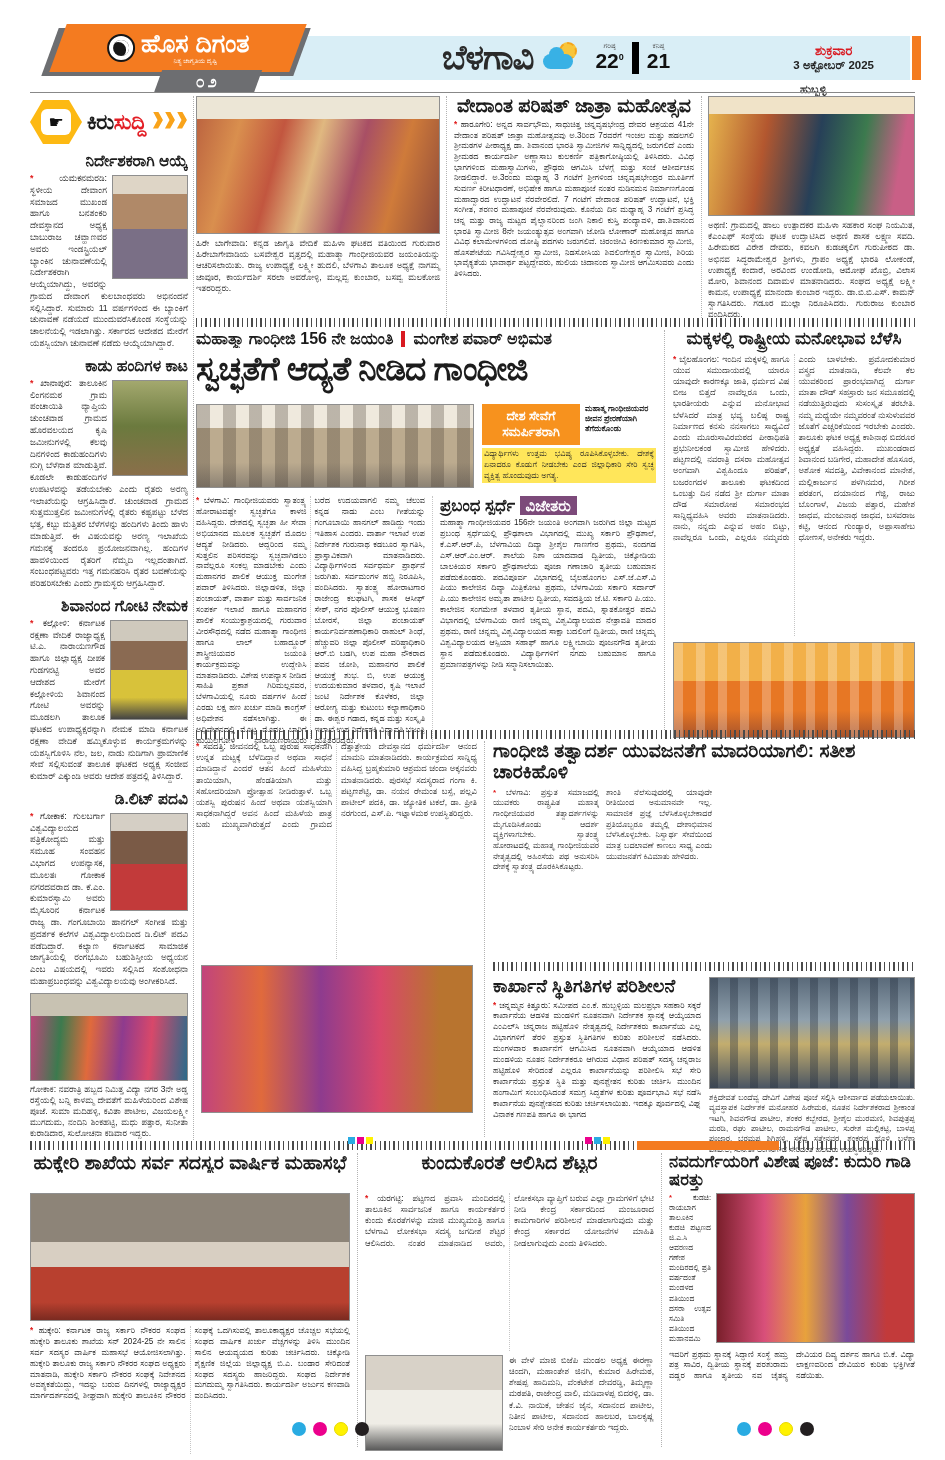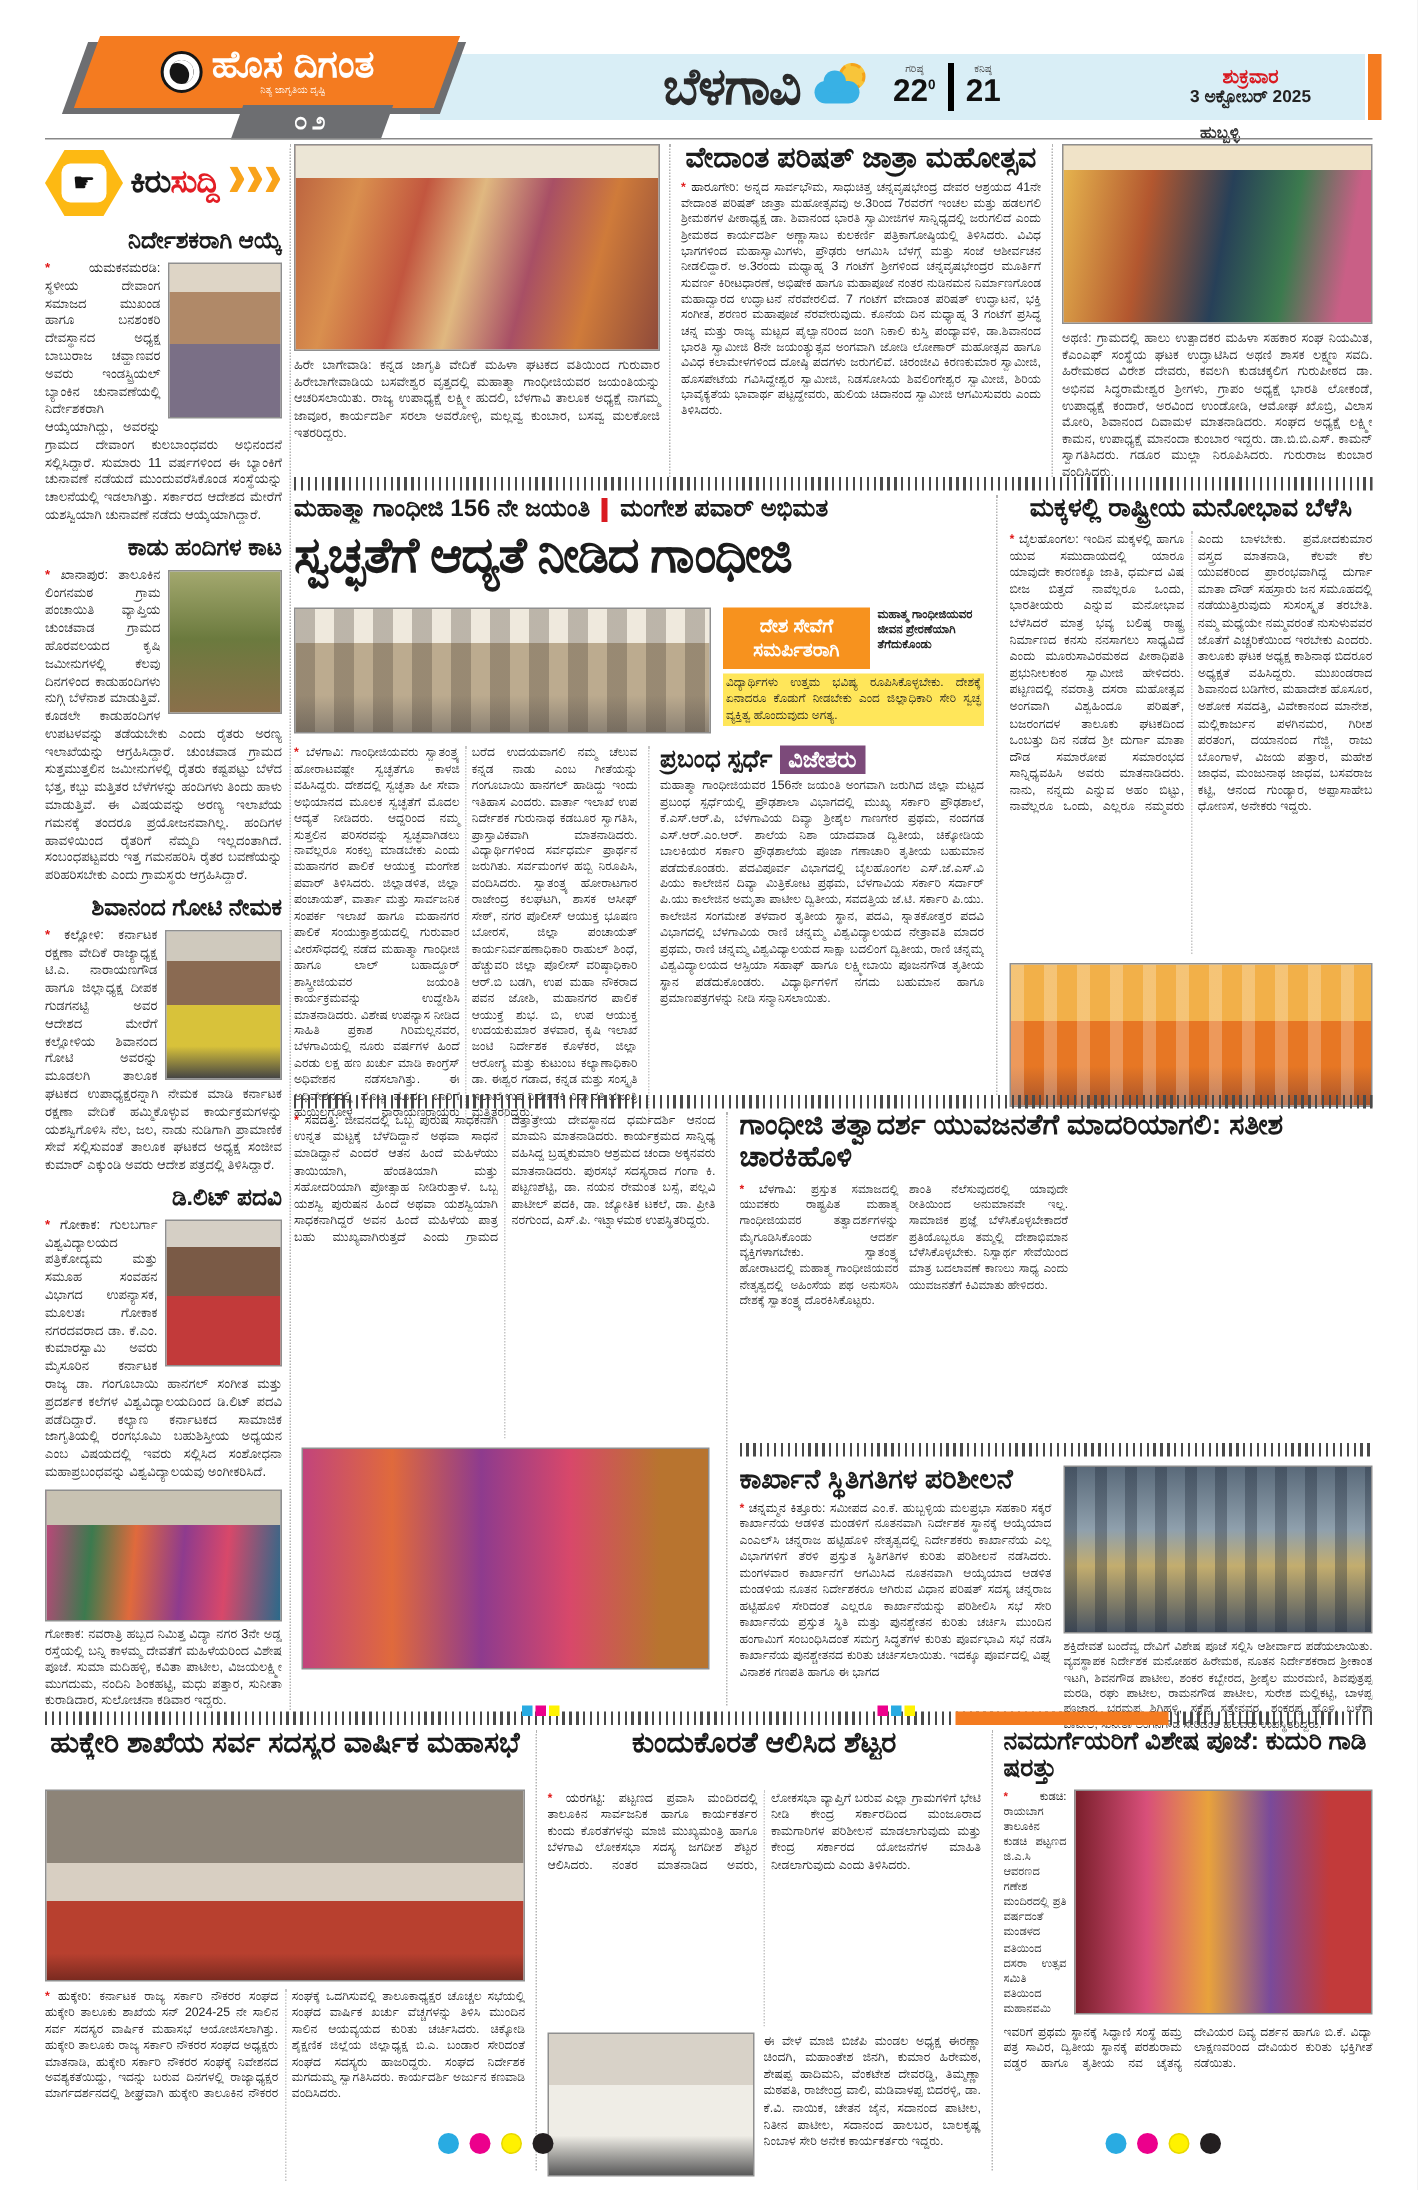--- a/index.html
+++ b/index.html
@@ -11,21 +11,21 @@
   .topbar{position:absolute;left:30px;top:6px;width:885px;height:88px}
   .strip{position:absolute;left:250px;top:30px;width:630px;height:44px;background:#d9eef6;display:flex;align-items:center}
   .strip-cap{position:absolute;left:882px;top:30px;width:9px;height:44px;background:#f47b20}
   .region{font-size:34px;font-weight:900;color:#2a2a2a;margin-left:162px;letter-spacing:-1px;white-space:nowrap}
   .wx{display:flex;margin-left:10px}
   .wx-icon{position:relative;width:44px;height:32px}
   .sun{position:absolute;left:16px;top:0;width:18px;height:18px;border-radius:50%;background:#f8c53a;border:2px dashed #f5a31a}
   .cloud{position:absolute;left:0;top:12px;width:30px;height:15px;border-radius:10px;background:#38b1e5}
   .cloud:after{content:"";position:absolute;left:6px;top:-7px;width:15px;height:15px;border-radius:50%;background:#38b1e5}
   .temp{display:flex;flex-direction:column;align-items:center;padding:0 8px}
-  .temp+.temp{border-left:4px solid #000000}
+  .temp+.temp{border-left:7px solid #000000}
   .t-label{font-size:7px;color:#444}
   .t-val{font-size:21px;font-weight:900;color:#111;line-height:1}
   .t-deg{font-size:9px;vertical-align:super}
   .datebox{margin-left:auto;margin-right:36px;text-align:center;line-height:1.2}
   .day{font-size:13px;font-weight:900;color:#d91a21}
   .date{font-size:11.5px;font-weight:700;color:#222}
   .edition{position:absolute;left:770px;top:77px;font-size:11px;font-weight:700;color:#333}
   .mast-shadow{position:absolute;left:20px;top:22px;width:252px;height:48px;background:#6d6e71;transform:skewX(-20deg)}
   .mast{position:absolute;left:28px;top:18px;width:240px;height:48px;background:#f47b20;transform:skewX(-20deg);display:flex;align-items:center;justify-content:center}
   .mast-in{transform:skewX(20deg);display:flex;align-items:center;gap:6px}

